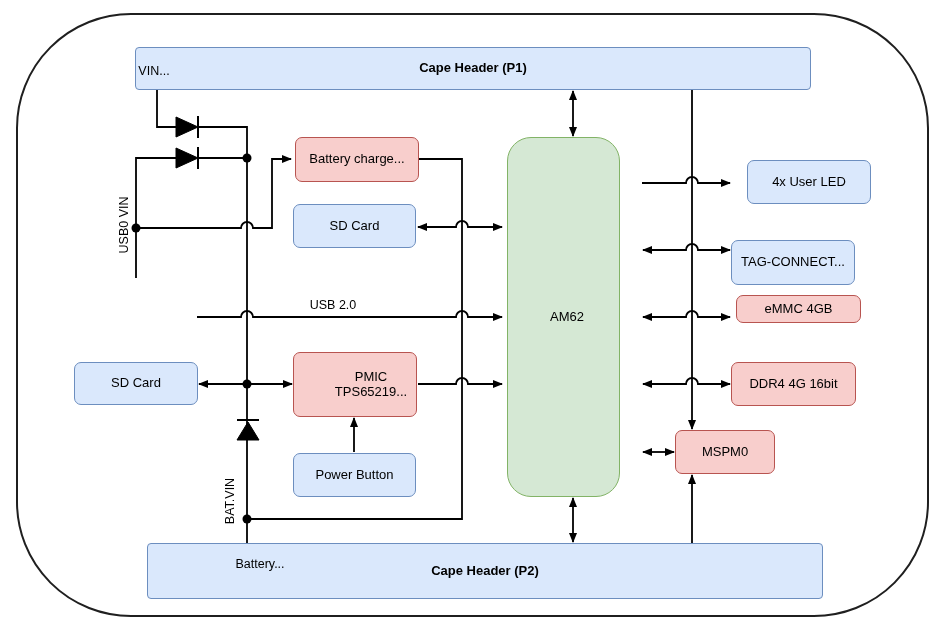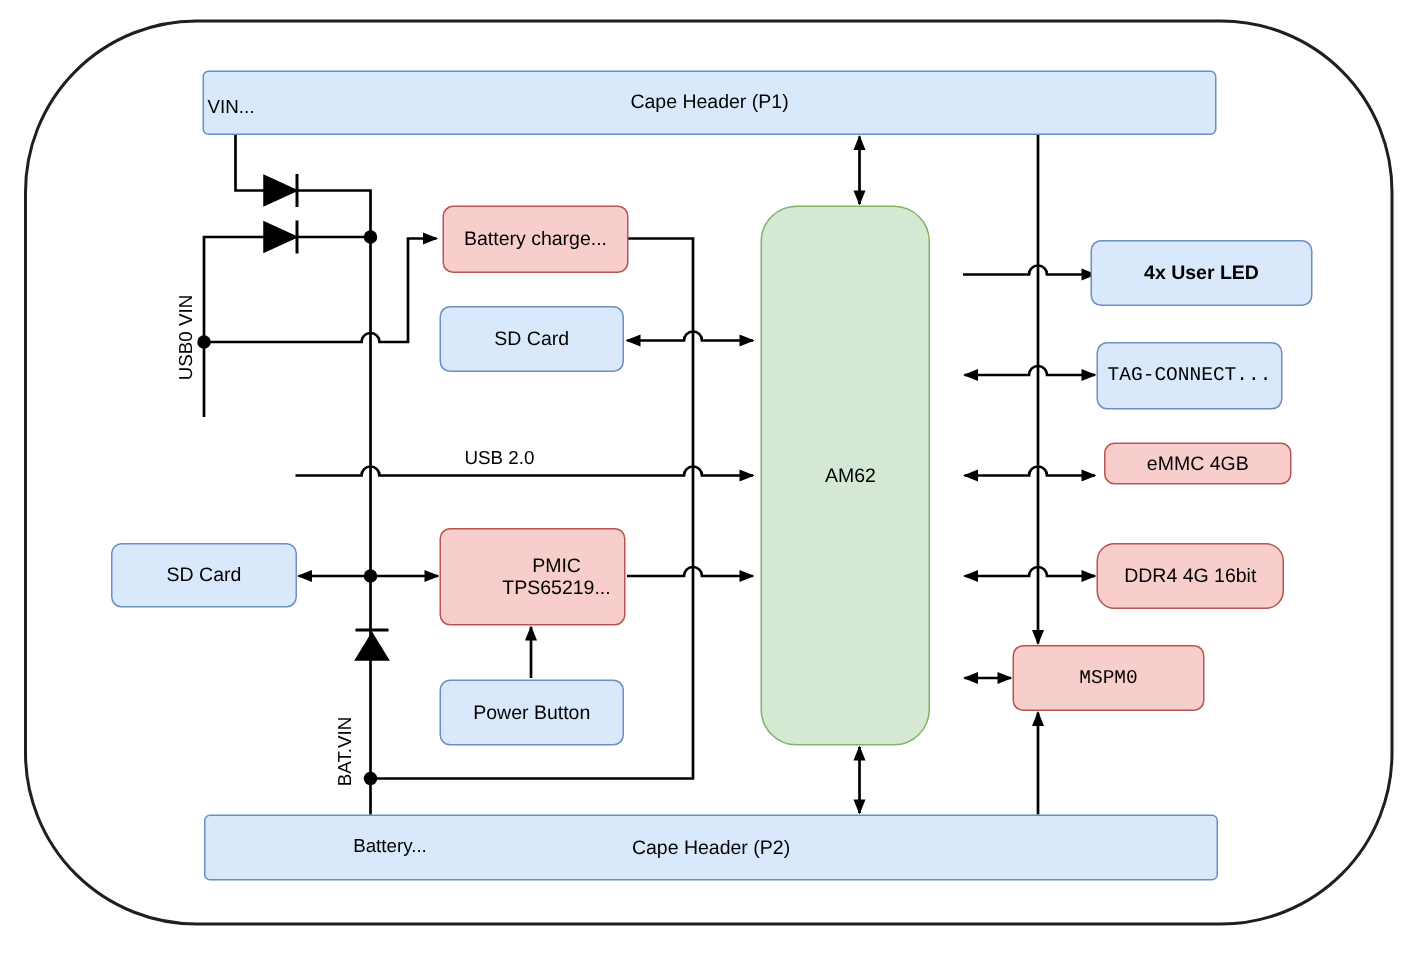--- a/index.html
+++ b/index.html
@@ -12,21 +12,21 @@
     border:2px solid #1f1f1f;border-radius:115px;box-sizing:border-box;
   }
   .wires{position:absolute;left:0;top:0;width:950px;height:640px;}
   .node{
     position:absolute;box-sizing:border-box;display:flex;align-items:center;justify-content:center;
     font-size:13px;line-height:1.15;text-align:center;border-radius:7px;padding:2px 4px;
   }
   .n-blue{background:#dae8fc;border:1.4px solid #6c8ebf;}
   .n-red{background:#f8cecc;border:1.4px solid #b85450;}
   .n-green{background:#d5e8d4;border:1.4px solid #82b366;border-radius:24px;}
-  .n-bar{border-radius:4px;}
+  .n-bar{border-radius:4px;font-weight:bold;}
   .wire-label{
     position:absolute;font-size:12.5px;white-space:nowrap;
     transform:translate(-50%,-50%);
   }
   .vlabel{transform:translate(-50%,-50%) rotate(-90deg);}
 </style>
 </head>
 <body>
 
 <div class="stage">
@@ -95,21 +95,21 @@
       <line x1="198" y1="147" x2="198" y2="169"></line>
       <polygon points="237,440 259,440 248,422" fill="#000" stroke-width="1"></polygon>
       <line x1="237" y1="420" x2="259" y2="420"></line>
     </g>
   </svg>
 
   <div class="node n-blue n-bar" style="left:135px;top:47px;width:676px;height:43px;">
     <span>Cape Header (P1)</span>
   </div>
 
-  <div class="node n-blue n-bar" style="left:136px;top:543px;width:676px;height:44px;">
+  <div class="node n-blue n-bar" style="left:147px;top:543px;width:676px;height:56px;">
     <span>Cape Header (P2)</span>
   </div>
 
 
   <div class="node n-blue" style="left:74px;top:362px;width:124px;height:43px;">
     <span>SD Card</span>
   </div>
 
   <div class="node n-red" style="left:295px;top:137px;width:124px;height:45px;">
     <span>Battery charge...</span>
@@ -124,37 +124,37 @@
   </div>
 
   <div class="node n-blue" style="left:293px;top:453px;width:123px;height:44px;">
     <span>Power Button</span>
   </div>
 
   <div class="node n-green" style="left:507px;top:137px;width:113px;height:360px;padding-left:11px;">
     <span>AM62</span>
   </div>
 
-  <div class="node n-blue" style="left:727px;top:160px;width:148px;height:44px;font-weight:bold;">
+  <div class="node n-blue" style="left:747px;top:160px;width:124px;height:44px;">
     <span>4x User LED</span>
   </div>
 
-  <div class="node n-blue" style="left:731px;top:228px;width:124px;height:45px;font-family:Liberation Mono, monospace;">
+  <div class="node n-blue" style="left:731px;top:240px;width:124px;height:45px;">
     <span>TAG-CONNECT...</span>
   </div>
 
   <div class="node n-red" style="left:736px;top:295px;width:125px;height:28px;">
     <span>eMMC 4GB</span>
   </div>
 
-  <div class="node n-red" style="left:731px;top:362px;width:125px;height:44px;border-radius:12px;">
+  <div class="node n-red" style="left:731px;top:362px;width:125px;height:44px;">
     <span>DDR4 4G 16bit</span>
   </div>
 
-  <div class="node n-red" style="left:675px;top:430px;width:128px;height:44px;font-family:Liberation Mono, monospace;">
+  <div class="node n-red" style="left:675px;top:430px;width:100px;height:44px;">
     <span>MSPM0</span>
   </div>
 
   <span class="wire-label" style="left:154px;top:71px;">VIN...</span>
 
   <span class="wire-label" style="left:246px;top:564px;margin-left:14px;">Battery...</span>
 
   <span class="wire-label vlabel" style="left:124px;top:225px;">USB0 VIN</span>
 
   <span class="wire-label vlabel" style="left:230px;top:501px;">BAT.VIN</span>

